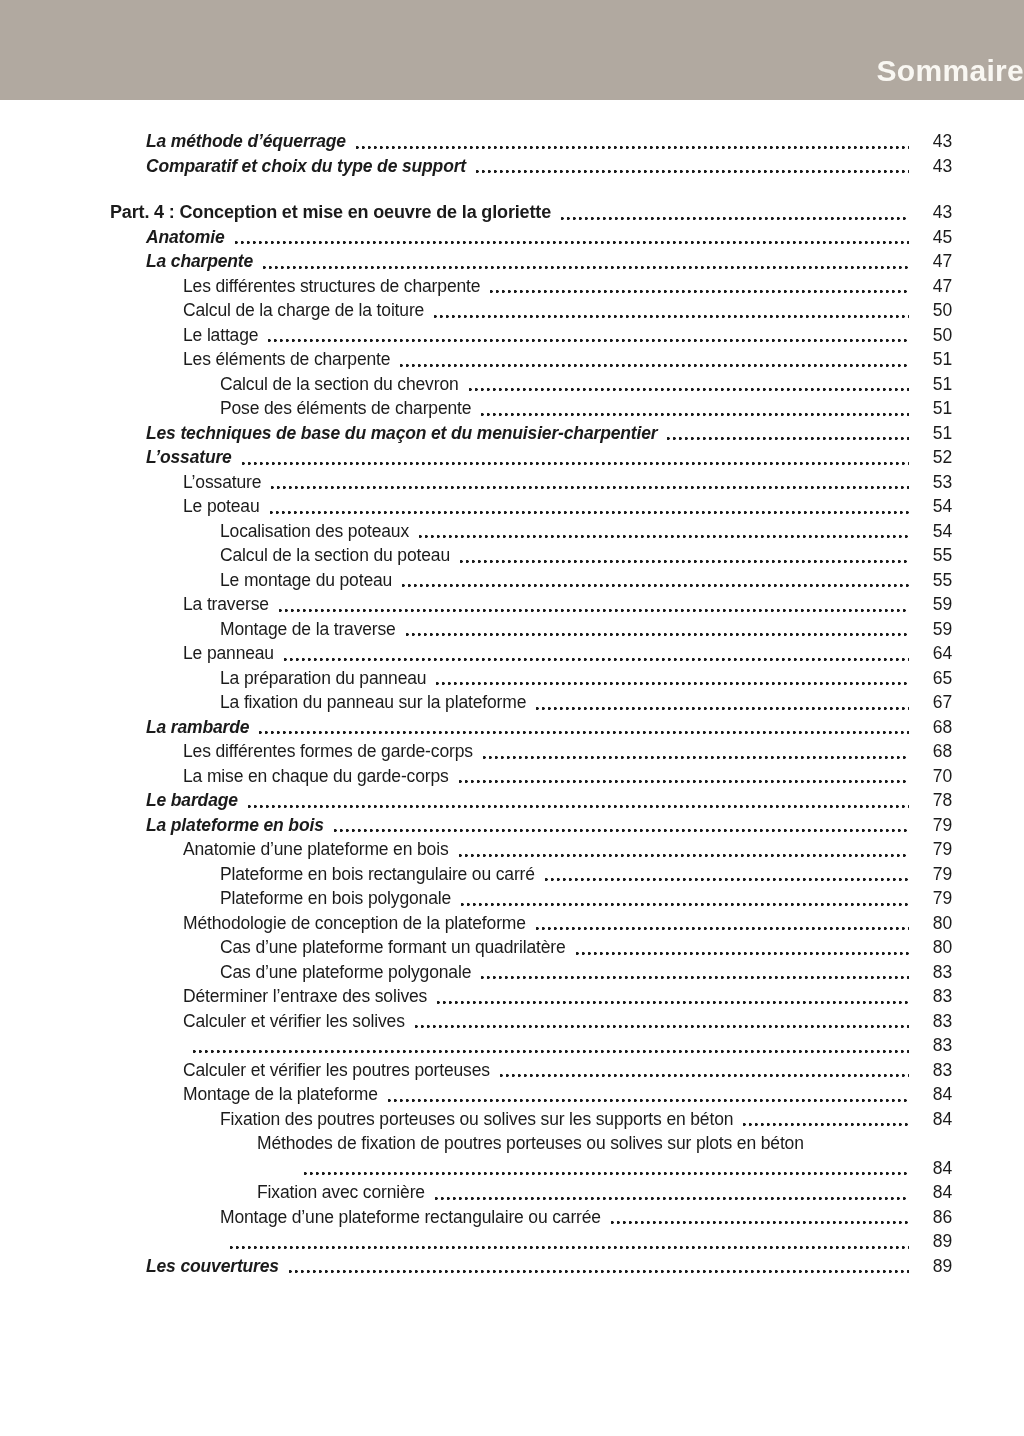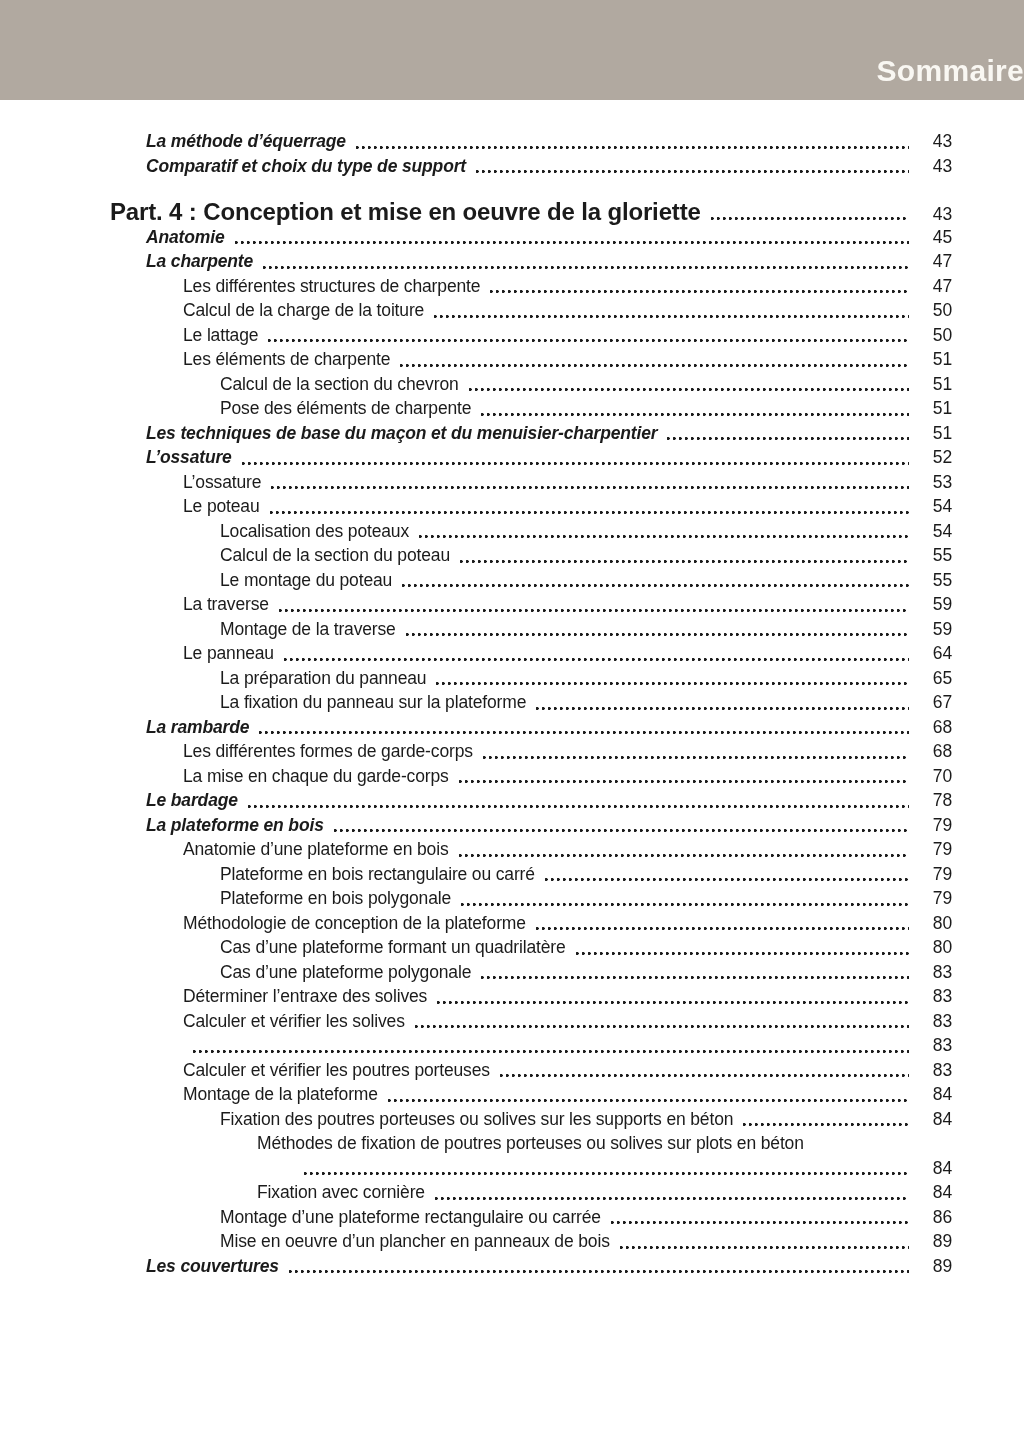--- a/index.html
+++ b/index.html
@@ -40,21 +40,21 @@
     white-space: nowrap;
   }
   .gap { height: 22px; }
   .lvl0 { padding-left: 110px; }
   .lvl1 { padding-left: 146px; }
   .lvl2 { padding-left: 183px; }
   .lvl3 { padding-left: 220px; }
   .lvl4 { padding-left: 257px; }
   .lvl5 { padding-left: 294px; }
   .label { flex: 0 0 auto; }
-  .label.b  { font-weight: 700; font-size: 24px; }
+  .label.b  { font-weight: 700; font-size: 18px; }
   .label.bi { font-weight: 700; font-style: italic; }
   .dots {
     flex: 1 1 auto;
     align-self: flex-end;
     height: 3px;
     margin: 0 9px 5px 10px;
     background-image: radial-gradient(circle at 1.3px 1.5px, #1b1b1b 1.25px, transparent 1.7px);
     background-size: 6px 3px;
     background-repeat: repeat-x;
     background-position: left bottom;
@@ -286,21 +286,20 @@
         <span class="label">Fixation avec cornière</span>
         <span class="dots"></span>
         <span class="page">84</span>
       </div>
       <div class="row lvl3">
         <span class="label">Montage d’une plateforme rectangulaire ou carrée</span>
         <span class="dots"></span>
         <span class="page">86</span>
       </div>
       <div class="row lvl3">
-        <span class="label">Mise en oeuvre d’un plancher en panneaux de bois</span>
         <span class="dots"></span>
         <span class="page">89</span>
       </div>
       <div class="row lvl1">
         <span class="label bi">Les couvertures</span>
         <span class="dots"></span>
         <span class="page">89</span>
       </div>
     </main>
 </div>

